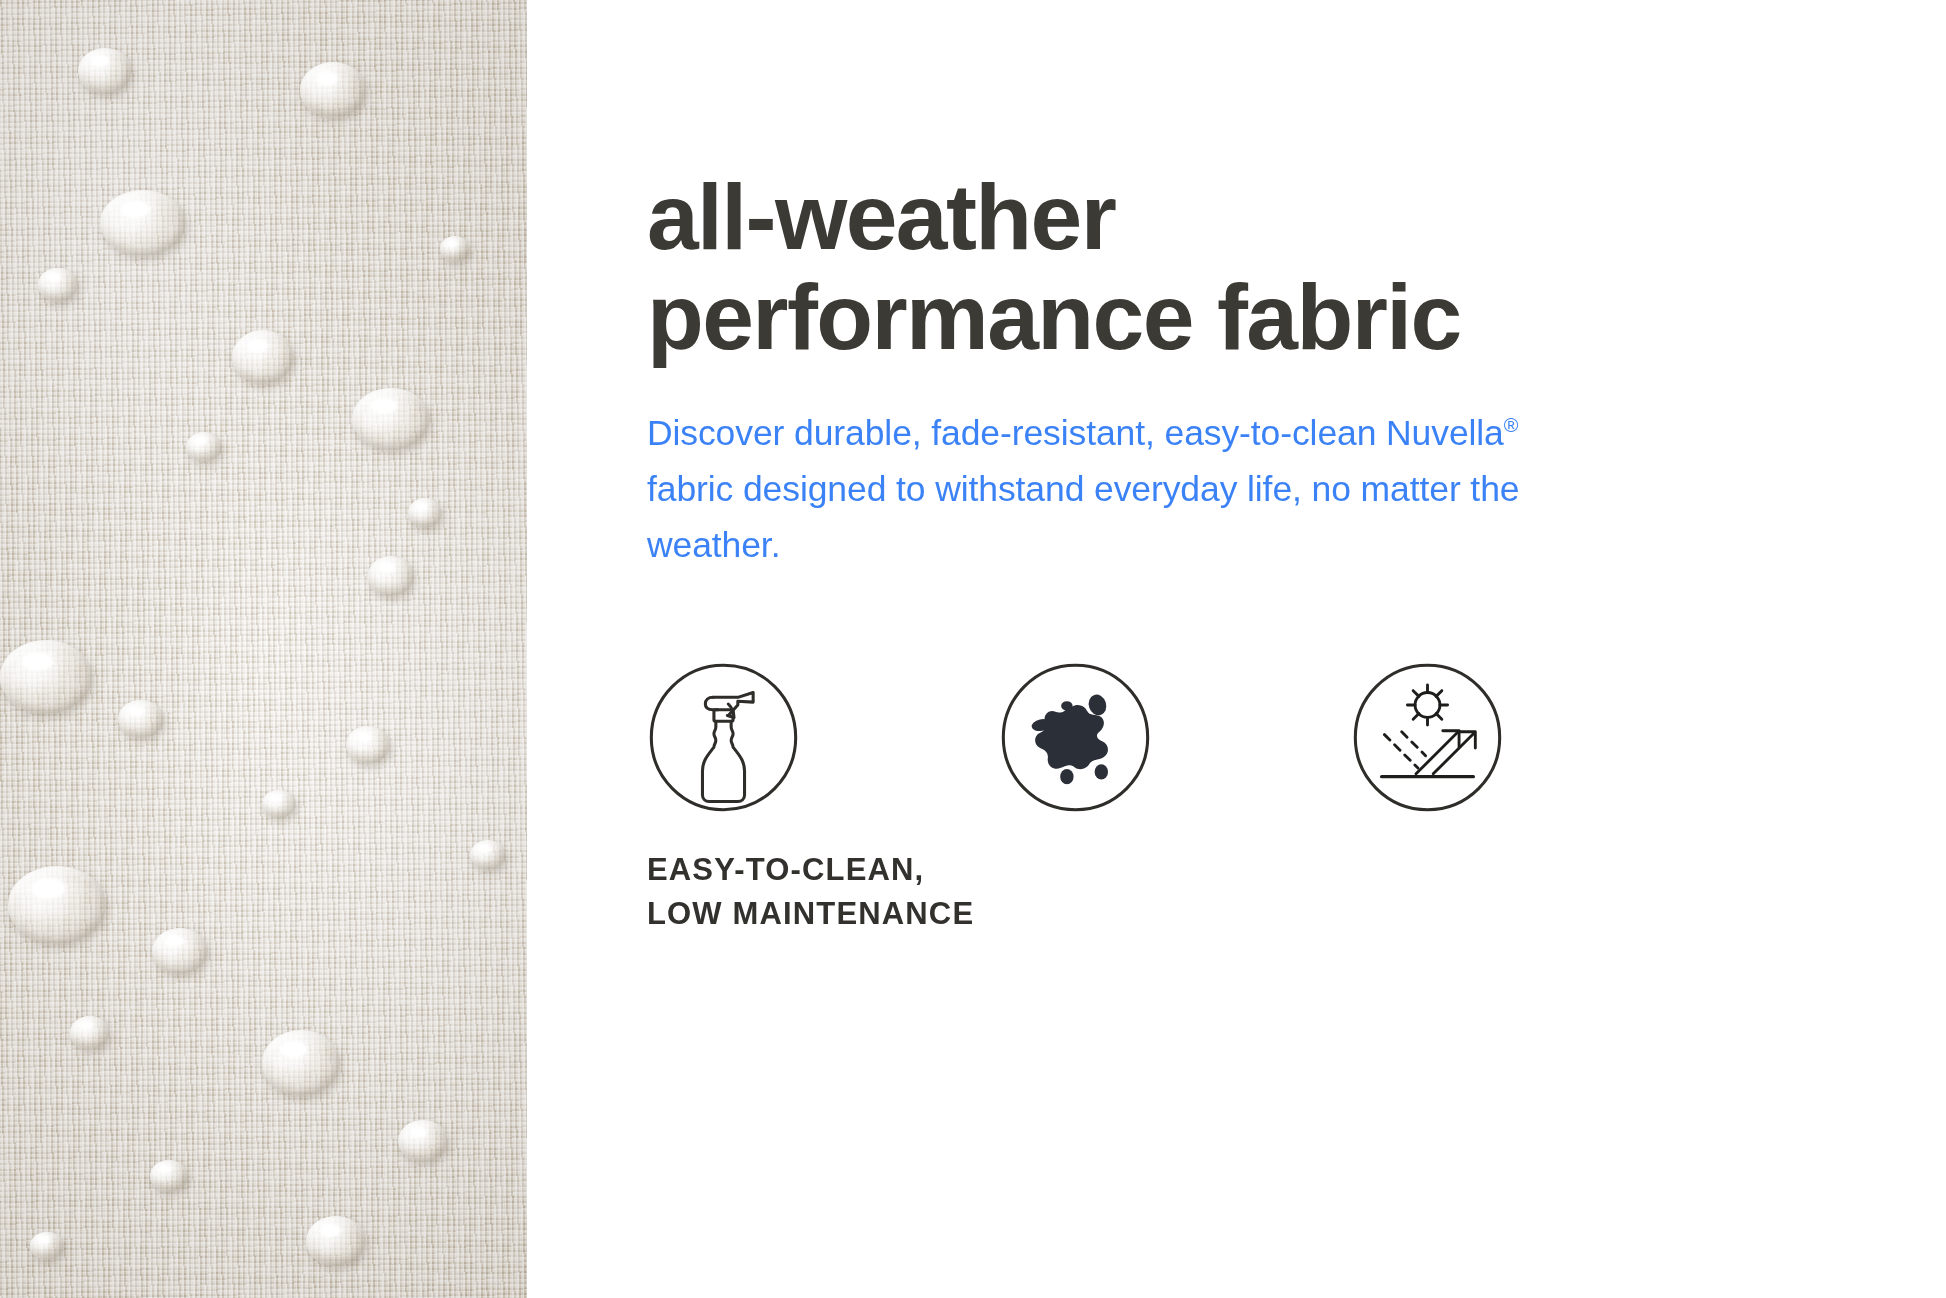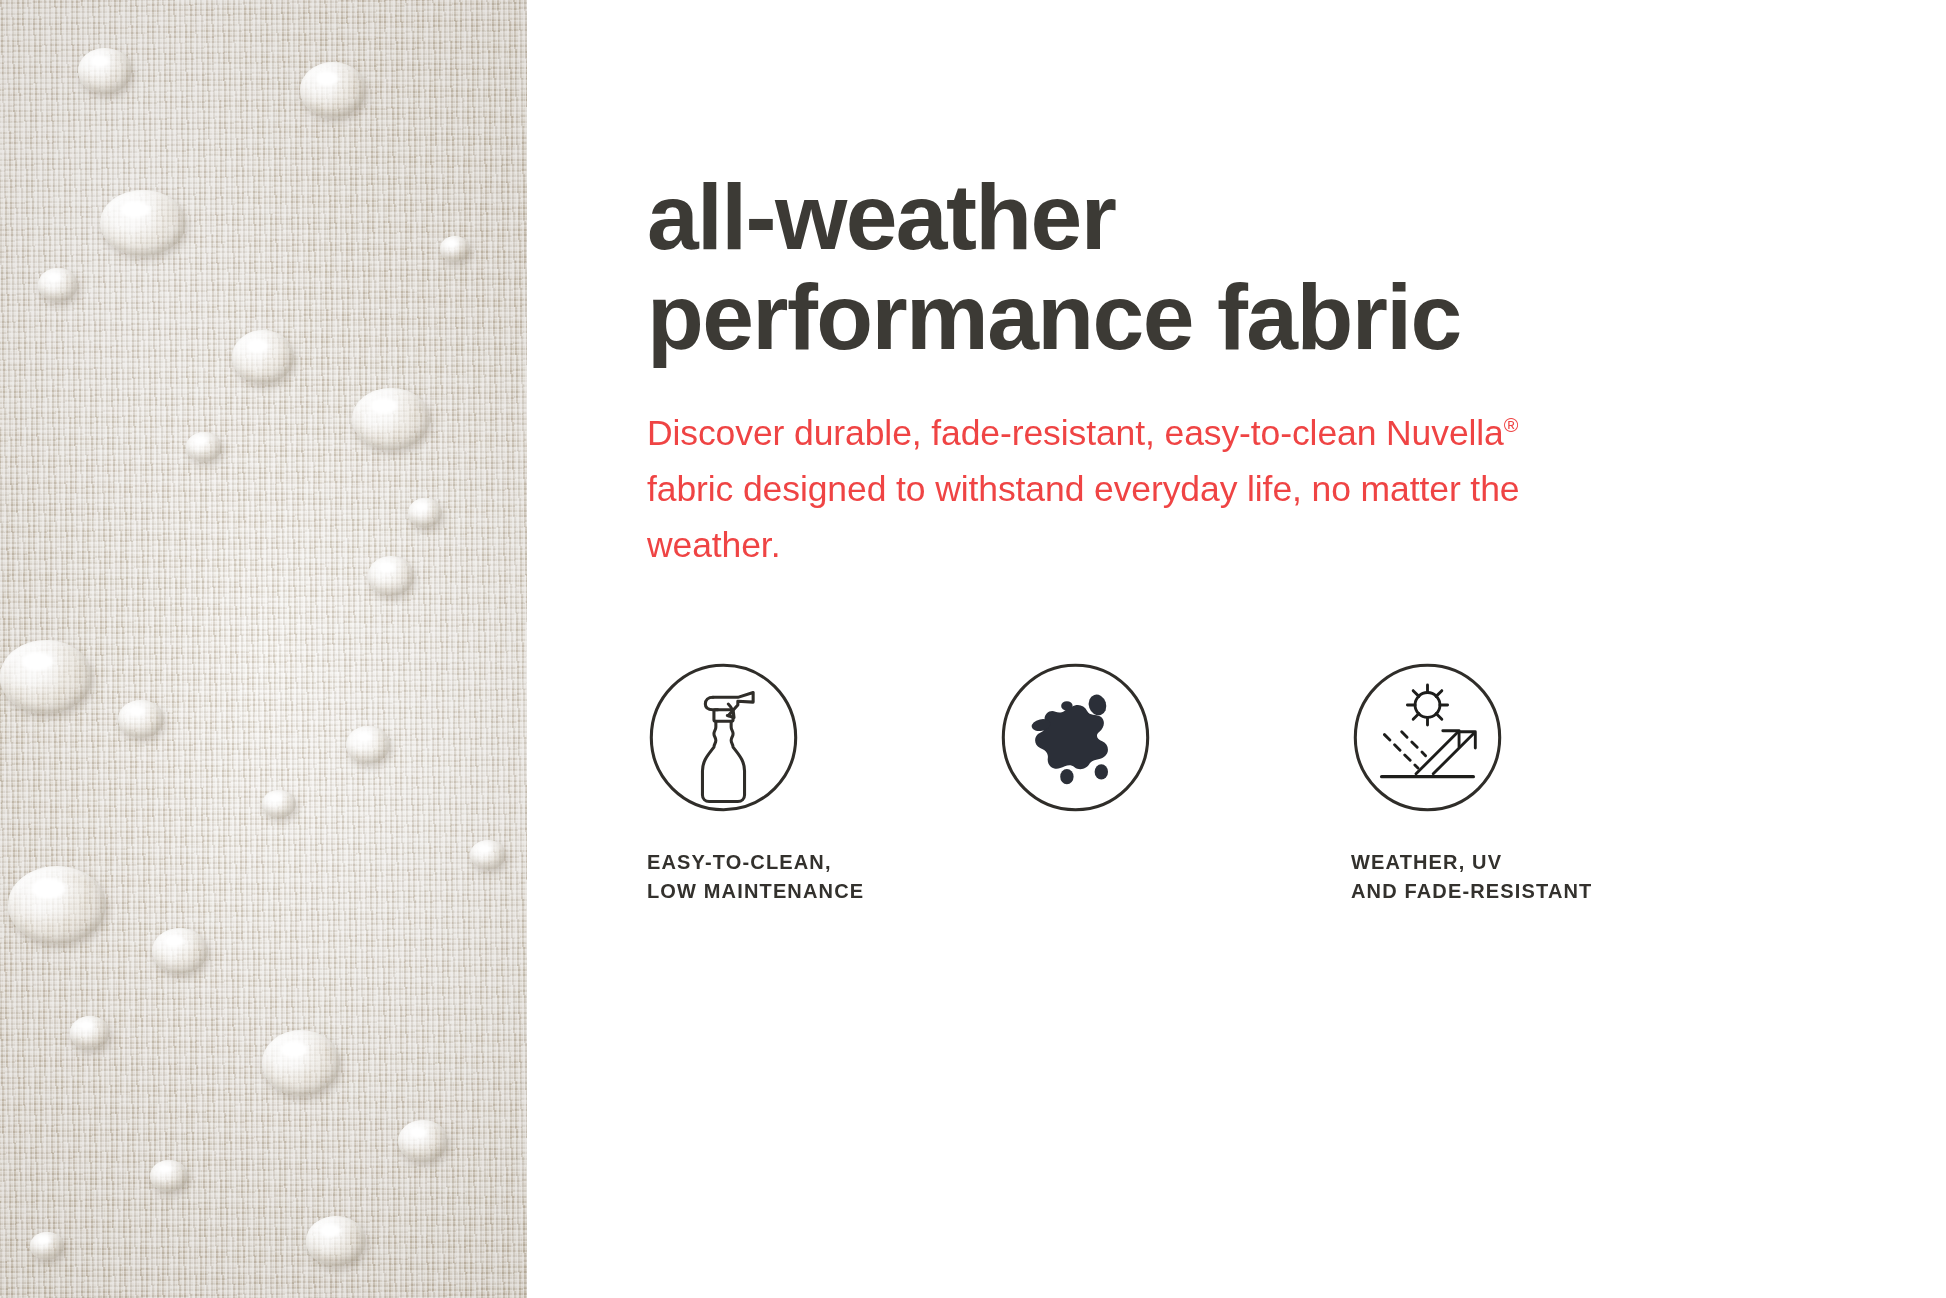--- a/index.html
+++ b/index.html
@@ -120,21 +120,21 @@
     color: #3c3a35;
     font-size: 93px;
     line-height: 1.07;
     font-weight: 700;
     letter-spacing: -1.6px;
     margin: 0;
     white-space: pre-line;
   }
 
   .subcopy {
-    color: #ef4444;
+    color: #3b82f6;
     font-size: 35.5px;
     line-height: 1.58;
     font-weight: 400;
     letter-spacing: -0.1px;
     margin: 38px 0 0 0;
     max-width: 960px;
   }
   .subcopy sup {
     font-size: 0.56em;
     vertical-align: super;
@@ -157,21 +157,21 @@
     display: block;
   }
   .feature-icon svg {
     display: block;
     width: 153px;
     height: 153px;
   }
   .feature-label {
     margin-top: 34px;
     color: #33312d;
-    font-size: 20px;
+    font-size: 31px;
     line-height: 1.42;
     font-weight: 700;
     letter-spacing: 1.15px;
     text-transform: uppercase;
     white-space: pre-line;
   }
 </style>
 </head>
 <body>
 
@@ -270,20 +270,18 @@
               <path d="M53 74 L78 99" stroke-width="3" stroke-dasharray="8 7"></path>
 
               <path d="M68 118 L111 75" stroke-width="3"></path>
               <path d="M96 73 h17 v17" stroke-width="3"></path>
               <path d="M86 118 L128 76" stroke-width="3"></path>
               <path d="M113 74 h17 v17" stroke-width="3"></path>
 
               <path d="M32 121 h96" stroke-width="3.4"></path>
             </svg>
           </span>
-          <div class="feature-label">WEATHER, UV
-AND FADE-RESISTANT</div>
         </div>
 
       </div>
     </div>
   </div>
 </div>
 
 </body></html>

